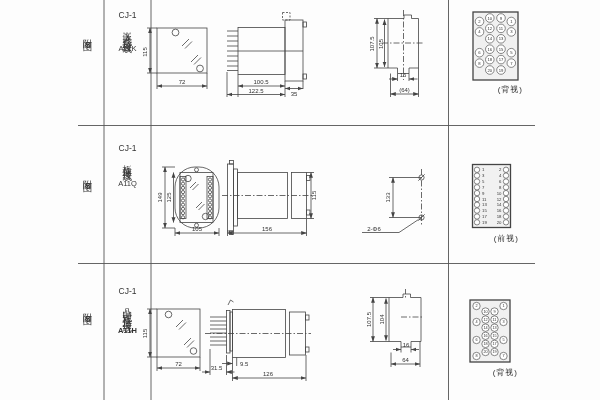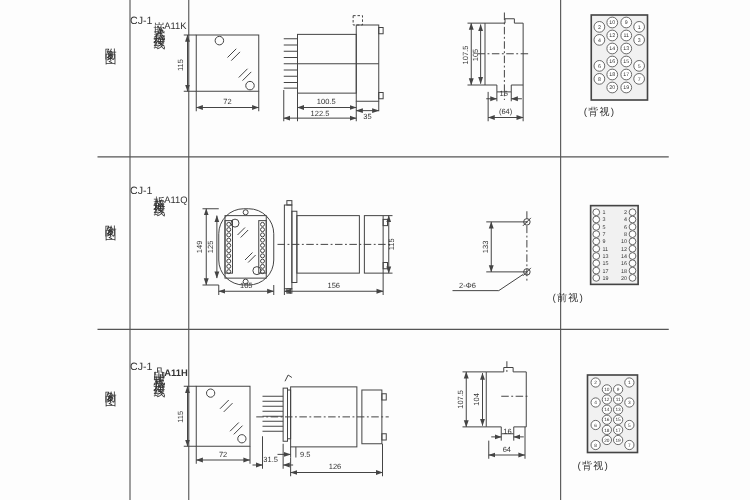--- a/index.html
+++ b/index.html
@@ -5,24 +5,24 @@
   html,body{margin:0;padding:0;background:#fff;}
   .canvas{position:relative;width:600px;height:400px;background:#fdfdfd;overflow:hidden;
           font-family:"Liberation Sans","DejaVu Sans",sans-serif;color:#333;}
   svg{position:absolute;left:0;top:0;}
   svg text{font-family:"Liberation Sans","DejaVu Sans",sans-serif;fill:#333;}
   .dim{font-size:6px;}
   .vtext{writing-mode:vertical-rl;text-orientation:upright;position:absolute;
          color:#333;line-height:1;}
   .figlabel{font-size:9.5px;letter-spacing:4px;}
   .mount{font-size:9.5px;letter-spacing:2.5px;}
-  .titleblock{position:absolute;display:flex;flex-direction:row;align-items:center;}
+  .titleblock{position:absolute;display:flex;flex-direction:column;align-items:center;}
   .model{font-size:8.5px;margin-bottom:4px;}
   .code{font-size:7.5px;margin-top:5px;}
-  .caption{position:absolute;font-size:8px;text-align:left;width:56px;letter-spacing:1px;}
+  .caption{position:absolute;font-size:8px;text-align:right;width:56px;letter-spacing:1px;}
 </style>
 </head>
 <body>
 
 <div class="canvas">
 
 <svg width="600" height="400" viewBox="0 0 600 400">
   <defs>
     <marker id="ar" viewBox="0 0 8 8" refX="7.6" refY="4" markerWidth="7" markerHeight="7" orient="auto-start-reverse">
       <path d="M0,1.2 L8,4 L0,6.8 z" fill="#444"></path>
@@ -420,16 +420,16 @@
   <div class="vtext mount" style="position:static;">板前接线</div>
   <div class="code" style="margin-top:12px;">A11Q</div>
 </div>
 <div class="titleblock" style="left:104px;top:286px;width:47px;">
   <div class="model">CJ-1</div>
   <div class="vtext mount" style="position:static;">凸出式板后接线</div>
   <div class="code" style="margin-top:8px;font-weight:bold;">A11H</div>
 </div>
 
 <div class="caption" style="left:467px;top:84px;">(背视)</div>
-<div class="caption" style="left:442px;top:233px;">(前视)</div>
+<div class="caption" style="left:463px;top:233px;">(前视)</div>
 <div class="caption" style="left:462px;top:367px;">(背视)</div>
 
 </div>
 
 </body></html>

